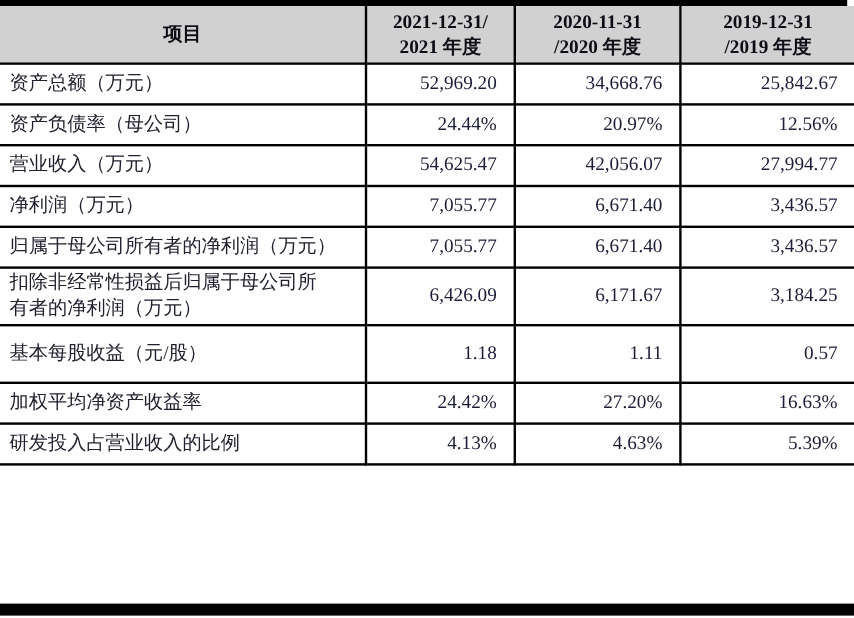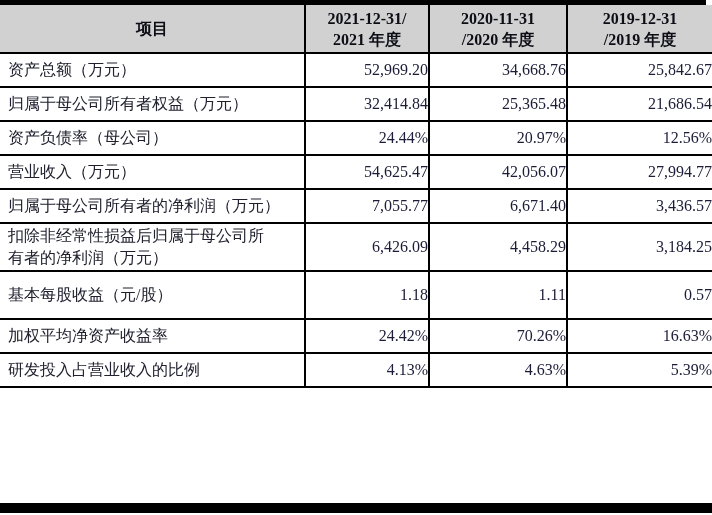--- a/index.html
+++ b/index.html
@@ -63,21 +63,21 @@
     vertical-align: middle;
     padding: 1px 4px 1px 8px;
     white-space: pre-line;
     color: var(--label-text, #20202e);
     margin-left: 24px;
   }
   td.val {
     font-size: 16px;
     text-align: right;
     vertical-align: middle;
-    padding: 1px 0 1px 2px;
+    padding: 1px 14px 1px 2px;
     color: var(--value-text, #1c1c38);
   }
 </style>
 </head>
 <body>
 
 <div class="top-bar"></div>
 
 <table class="fin">
   <colgroup>
@@ -98,60 +98,60 @@
     </tr>
   </thead>
   <tbody>
       <tr>
     <td class="label">资产总额（万元）</td>
     <td class="val">52,969.20</td>
     <td class="val">34,668.76</td>
     <td class="val">25,842.67</td>
   </tr>
       <tr>
-    <td class="label">归属于母公司所有者权益（万元）</td>
-    <td class="val">32,414.84</td>
-    <td class="val">25,365.48</td>
-    <td class="val">21,686.54</td>
-  </tr>
-      <tr>
     <td class="label">资产负债率（母公司）</td>
     <td class="val">24.44%</td>
     <td class="val">20.97%</td>
     <td class="val">12.56%</td>
   </tr>
       <tr>
     <td class="label">营业收入（万元）</td>
     <td class="val">54,625.47</td>
     <td class="val">42,056.07</td>
     <td class="val">27,994.77</td>
   </tr>
       <tr>
+    <td class="label">净利润（万元）</td>
+    <td class="val">7,055.77</td>
+    <td class="val">6,671.40</td>
+    <td class="val">3,436.57</td>
+  </tr>
+      <tr>
     <td class="label">归属于母公司所有者的净利润（万元）</td>
     <td class="val">7,055.77</td>
     <td class="val">6,671.40</td>
     <td class="val">3,436.57</td>
   </tr>
       <tr>
     <td class="label">扣除非经常性损益后归属于母公司所
 有者的净利润（万元）</td>
     <td class="val">6,426.09</td>
-    <td class="val">4,458.29</td>
+    <td class="val">6,171.67</td>
     <td class="val">3,184.25</td>
   </tr>
       <tr>
     <td class="label">基本每股收益（元/股）</td>
     <td class="val">1.18</td>
     <td class="val">1.11</td>
     <td class="val">0.57</td>
   </tr>
       <tr>
     <td class="label">加权平均净资产收益率</td>
     <td class="val">24.42%</td>
-    <td class="val">70.26%</td>
+    <td class="val">27.20%</td>
     <td class="val">16.63%</td>
   </tr>
       <tr>
     <td class="label">研发投入占营业收入的比例</td>
     <td class="val">4.13%</td>
     <td class="val">4.63%</td>
     <td class="val">5.39%</td>
   </tr>
     </tbody>
 </table>

